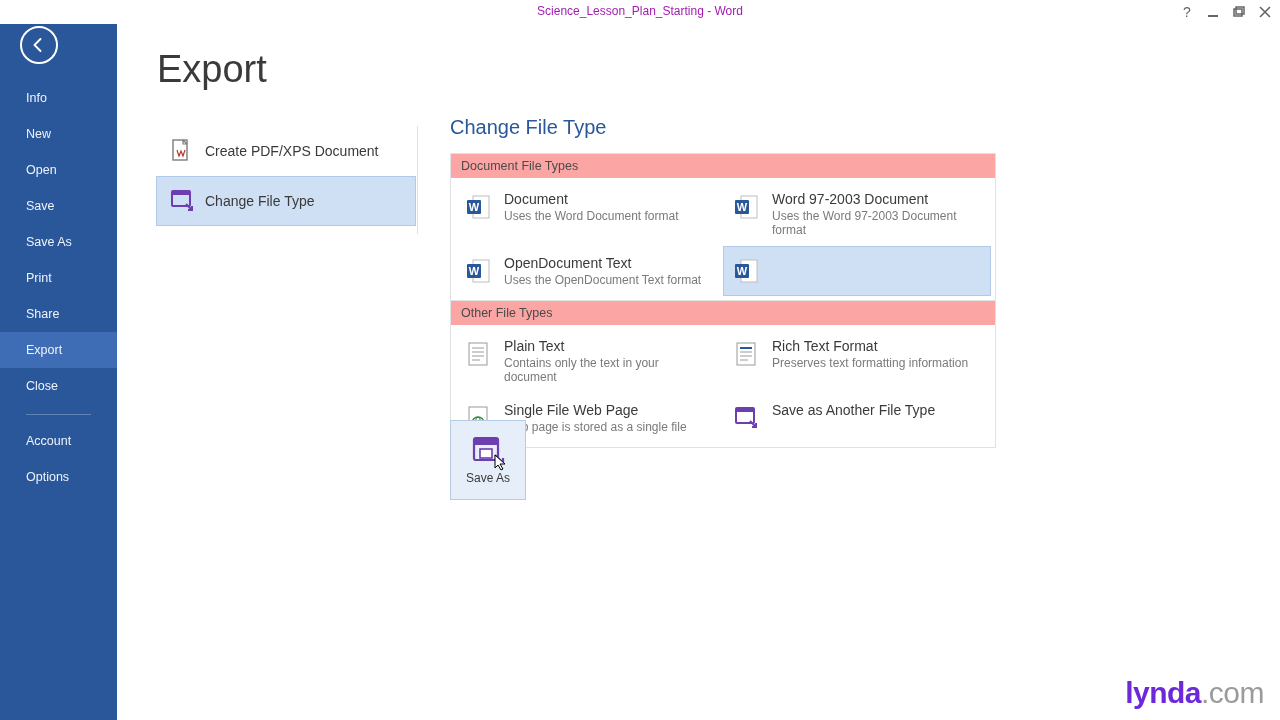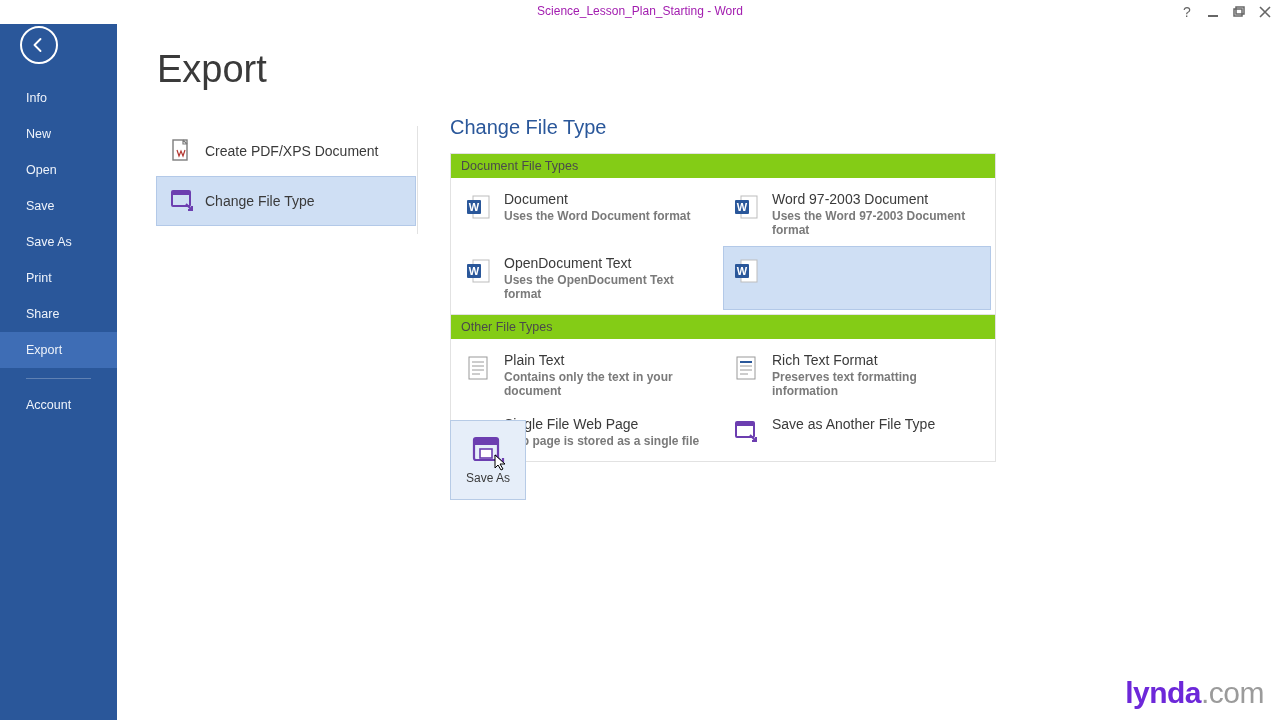--- a/index.html
+++ b/index.html
@@ -55,33 +55,33 @@
   .opt-icon { width: 26px; height: 26px; display: flex; align-items: center; justify-content: center; }
   .vline { position: absolute; left: 417px; top: 126px; width: 1px; height: 108px; background: #e2e2e2; }
 
   
   .panel { position: absolute; left: 450px; top: 116px; width: 546px; }
   .panel-title { font-size: 20px; font-weight: 400; color: #2a579a; margin-bottom: 14px; }
   .group {
     border: 1px solid #e2e2e2; background: #fff; margin-bottom: -1px;
   }
   .group-head {
-    background: #84cc16; padding: 5px 10px; font-size: 12.5px; color: #4a4a4a;
+    background: #fca5a5; padding: 5px 10px; font-size: 12.5px; color: #4a4a4a;
   }
   .grid {
     display: grid; grid-template-columns: 1fr 1fr; padding: 4px;
   }
   .ft-item {
     display: flex; gap: 12px; align-items: flex-start;
     padding: 8px 8px; border: 1px solid transparent; cursor: default;
   }
   .ft-item.selected { background: #cfdff4; border-color: #b3c9e8; }
   .ft-icon { width: 28px; height: 28px; display: flex; align-items: center; justify-content: center; flex-shrink: 0; margin-top: 2px; }
   .ft-text .t1 { font-size: 14px; color: #3a3a3a; }
-  .ft-text .t2 { font-size: 12px; color: #7a7a7a; margin-top: 2px; font-weight: bold; }
+  .ft-text .t2 { font-size: 12px; color: #7a7a7a; margin-top: 2px; }
 
   
   .saveas-btn {
     position: absolute; left: 450px; top: 420px; width: 76px; height: 80px;
     border: 1px solid #b7cbe6; background: #e6eef9;
     display: flex; flex-direction: column; align-items: center; justify-content: center;
     gap: 6px; cursor: default;
   }
   .saveas-btn .lbl { font-size: 12px; color: #3a3a3a; }
   .cursor-overlay { position: absolute; left: 494px; top: 454px; pointer-events:none; }
@@ -146,23 +146,29 @@
     </div>
   <div class="side-item">
       <span>Print</span>
     </div>
   <div class="side-item">
       <span>Share</span>
     </div>
   <div class="side-item selected">
       <span>Export</span>
     </div>
+  <div class="side-item">
+      <span>Close</span>
+    </div>
   <div class="side-sep"></div>
   <div class="side-item">
       <span>Account</span>
+    </div>
+  <div class="side-item">
+      <span>Options</span>
     </div>
 </div>
 
 <div class="main">
   <div class="page-title">Export</div>
 </div>
 
 <div class="opt-col">
   <div class="opt-item">
     <div class="opt-icon">

